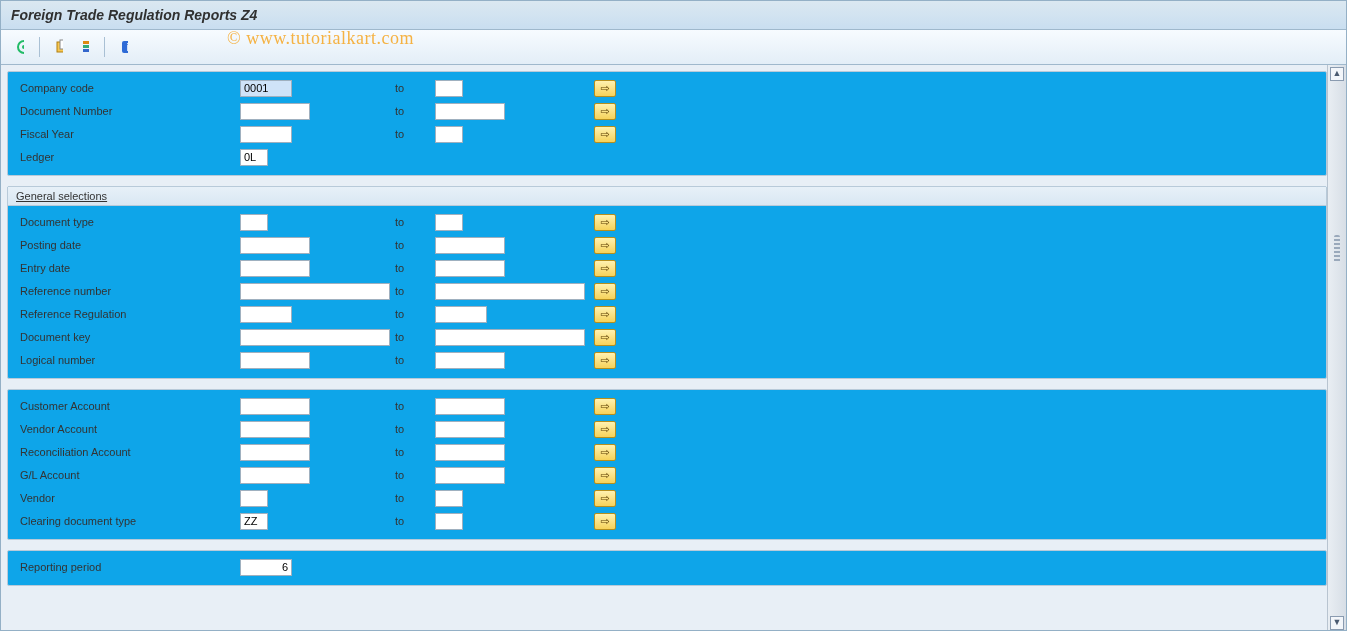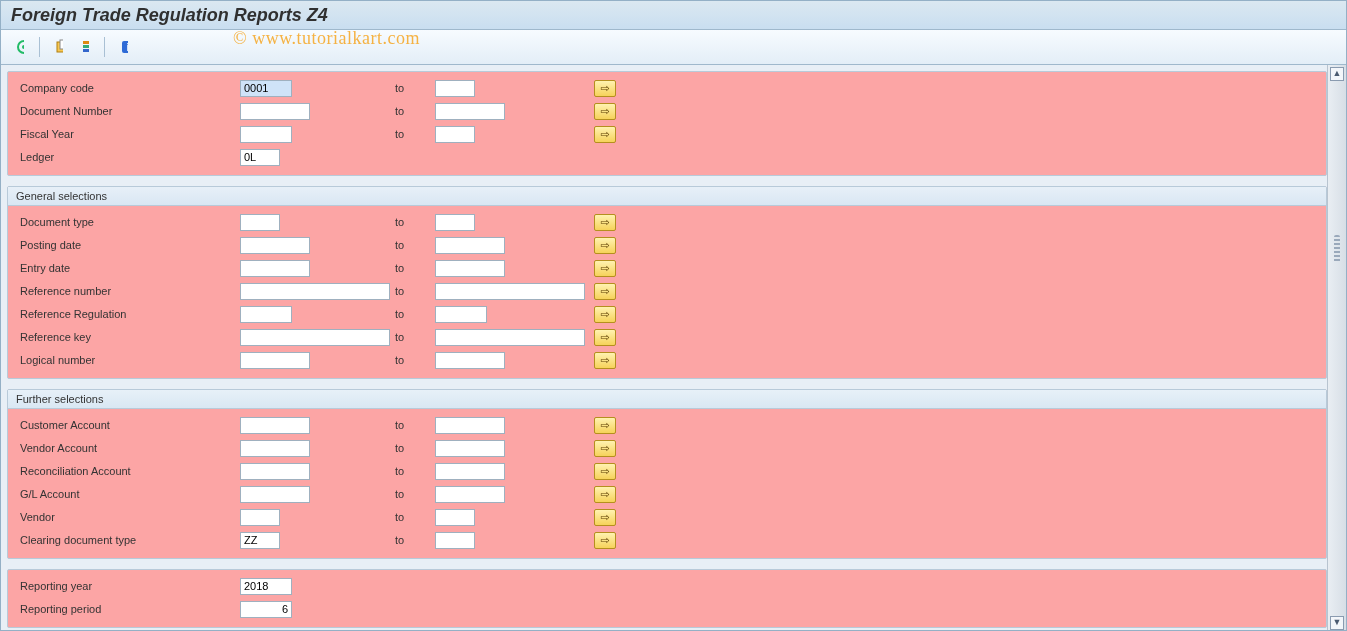--- a/index.html
+++ b/index.html
@@ -1,35 +1,35 @@
 <!DOCTYPE html>
 <html><head>
 <meta charset="utf-8">
 <style>
   html,body{margin:0;padding:0;font-family:Arial,Helvetica,sans-serif;font-size:11px;color:#333;background:#fff;}
   .window{width:1347px;height:631px;position:relative;background:#fff;border:1px solid #94b0c6;box-sizing:border-box;overflow:hidden;}
-  .title-bar{height:28px;line-height:28px;padding:0 10px;background:linear-gradient(#dbe8f1,#c9def0);border-bottom:1px solid #9fb8cc;font-weight:bold;font-style:italic;font-size:18px;color:#303030;}
+  .title-bar{height:28px;line-height:28px;padding:0 10px;background:linear-gradient(#dbe8f1,#c9def0);border-bottom:1px solid #9fb8cc;font-weight:bold;font-style:italic;font-size:14px;color:#303030;}
   .toolbar{height:34px;display:flex;align-items:center;gap:4px;padding:0 8px;background:linear-gradient(#f7fbff,#e3eef7);border-bottom:1px solid #9fb8cc;position:relative;}
   .tb-btn{width:22px;height:22px;display:flex;align-items:center;justify-content:center;border:1px solid transparent;border-radius:2px;background:transparent;}
   .tb-sep{width:1px;height:20px;background:#a9c0d4;margin:0 4px;}
-  .watermark{position:absolute;left:232px;top:-2px;font-size:18px;color:#f6a623;opacity:.85;letter-spacing:.5px;font-family:Georgia,serif;pointer-events:none;}
+  .watermark{position:absolute;left:226px;top:-2px;font-size:18px;color:#f6a623;opacity:.85;letter-spacing:.5px;font-family:Georgia,serif;pointer-events:none;}
   .body-wrap{display:flex;height:calc(100% - 62px);}
   .content{flex:1;overflow-y:auto;padding:6px 0 6px 6px;background:#e8eff6;}
-  .group{background:#fca5a5;border:1px solid #b8cad9;margin:0 0 10px 0;border-radius:2px;}
-  .group-title{padding:3px 8px;background:linear-gradient(#e7f0f8,#d9e7f3);border-bottom:1px solid #b8cad9;color:#333;}
+  .group{background:#0ea5e9;border:1px solid #b8cad9;margin:0 0 10px 0;border-radius:2px;}
+  .group-title{padding:3px 8px;background:linear-gradient(#e7f0f8,#d9e7f3);border-bottom:1px solid #b8cad9;color:#333;text-decoration:underline;}
   .group-body{padding:4px 8px 6px 8px;}
   .row{display:flex;align-items:center;height:22px;margin:1px 0;}
   .row .lbl{width:220px;padding-left:4px;}
   .row .cell-from{width:155px;display:flex;align-items:center;}
   .row .cell-to-lbl{width:40px;text-align:left;}
   .row .cell-to{width:155px;display:flex;align-items:center;}
   .row .cell-btn{width:30px;display:flex;align-items:center;justify-content:center;}
   .inp{height:17px;box-sizing:border-box;border:1px solid #9fb0bf;background:#fff;font:inherit;padding:0 3px;}
   .inp.sel{background:#cfe3f8;}
-  .w-xs{width:40px;}
+  .w-xs{width:28px;}
   .w-s {width:52px;}
   .w-m {width:70px;}
   .w-xl{width:150px;}
   .multi-btn{width:22px;height:17px;background:linear-gradient(#fff2b0,#f6d25a);border:1px solid #b58f1e;border-radius:2px;display:flex;align-items:center;justify-content:center;color:#5a3c00;font-size:11px;line-height:1;}
   .right-rail{width:18px;background:linear-gradient(to right,#e9eef3,#d7dee6);border-left:1px solid #b8c4d0;position:relative;}
   .rail-arrow{position:absolute;left:2px;width:12px;height:12px;border:1px solid #8a9bb0;background:#f3f6fa;font-size:9px;line-height:10px;text-align:center;color:#4a5a70;}
   .rail-top{top:2px;}
   .rail-bot{bottom:2px;}
   .rail-dots{position:absolute;left:6px;top:170px;width:6px;height:28px;background:repeating-linear-gradient(#9aa9bb 0 2px,transparent 2px 4px);border-radius:2px;}
   svg{display:block;}
@@ -203,21 +203,21 @@
               <div class="cell-to">
                 <input class="inp w-s" style="">
               </div>
               <div class="cell-btn">
                 <button class="multi-btn">
                   <span>⇨</span>
                 </button>
               </div>
             </div>
             <div class="row">
-              <div class="lbl">Reference key</div>
+              <div class="lbl">Document key</div>
               <div class="cell-from">
                 <input class="inp w-xl" style="">
               </div>
               <div class="cell-to-lbl">to</div>
               <div class="cell-to">
                 <input class="inp w-xl" style="">
               </div>
               <div class="cell-btn">
                 <button class="multi-btn">
                   <span>⇨</span>
@@ -225,134 +225,125 @@
               </div>
             </div>
             <div class="row">
               <div class="lbl">Logical number</div>
               <div class="cell-from">
                 <input class="inp w-m" style="">
               </div>
               <div class="cell-to-lbl">to</div>
               <div class="cell-to">
                 <input class="inp w-m" style="">
-              </div>
-              <div class="cell-btn">
-                <button class="multi-btn">
-                  <span>⇨</span>
-                </button>
-              </div>
-            </div>
-          </div>
-        </div>
-        <div class="group">
-          <div class="group-title">Further selections</div>
-          <div class="group-body">
-            <div class="row">
-              <div class="lbl">Customer Account</div>
-              <div class="cell-from">
-                <input class="inp w-m" style="">
-              </div>
-              <div class="cell-to-lbl">to</div>
-              <div class="cell-to">
-                <input class="inp w-m" style="">
-              </div>
-              <div class="cell-btn">
-                <button class="multi-btn">
-                  <span>⇨</span>
-                </button>
-              </div>
-            </div>
-            <div class="row">
-              <div class="lbl">Vendor Account</div>
-              <div class="cell-from">
-                <input class="inp w-m" style="">
-              </div>
-              <div class="cell-to-lbl">to</div>
-              <div class="cell-to">
-                <input class="inp w-m" style="">
-              </div>
-              <div class="cell-btn">
-                <button class="multi-btn">
-                  <span>⇨</span>
-                </button>
-              </div>
-            </div>
-            <div class="row">
-              <div class="lbl">Reconciliation Account</div>
-              <div class="cell-from">
-                <input class="inp w-m" style="">
-              </div>
-              <div class="cell-to-lbl">to</div>
-              <div class="cell-to">
-                <input class="inp w-m" style="">
-              </div>
-              <div class="cell-btn">
-                <button class="multi-btn">
-                  <span>⇨</span>
-                </button>
-              </div>
-            </div>
-            <div class="row">
-              <div class="lbl">G/L Account</div>
-              <div class="cell-from">
-                <input class="inp w-m" style="">
-              </div>
-              <div class="cell-to-lbl">to</div>
-              <div class="cell-to">
-                <input class="inp w-m" style="">
-              </div>
-              <div class="cell-btn">
-                <button class="multi-btn">
-                  <span>⇨</span>
-                </button>
-              </div>
-            </div>
-            <div class="row">
-              <div class="lbl">Vendor</div>
-              <div class="cell-from">
-                <input class="inp w-xs" style="">
-              </div>
-              <div class="cell-to-lbl">to</div>
-              <div class="cell-to">
-                <input class="inp w-xs" style="">
-              </div>
-              <div class="cell-btn">
-                <button class="multi-btn">
-                  <span>⇨</span>
-                </button>
-              </div>
-            </div>
-            <div class="row">
-              <div class="lbl">Clearing document type</div>
-              <div class="cell-from">
-                <input class="inp w-xs" value="ZZ" style="">
-              </div>
-              <div class="cell-to-lbl">to</div>
-              <div class="cell-to">
-                <input class="inp w-xs" style="">
               </div>
               <div class="cell-btn">
                 <button class="multi-btn">
                   <span>⇨</span>
                 </button>
               </div>
             </div>
           </div>
         </div>
         <div class="group">
           <div class="group-body">
             <div class="row">
-              <div class="lbl">Reporting year</div>
-              <div class="cell-from">
-                <input class="inp w-s" value="2018" style="">
-              </div>
-              <div style="width: 195px;"></div>
-              <div class="cell-btn"></div>
-            </div>
+              <div class="lbl">Customer Account</div>
+              <div class="cell-from">
+                <input class="inp w-m" style="">
+              </div>
+              <div class="cell-to-lbl">to</div>
+              <div class="cell-to">
+                <input class="inp w-m" style="">
+              </div>
+              <div class="cell-btn">
+                <button class="multi-btn">
+                  <span>⇨</span>
+                </button>
+              </div>
+            </div>
+            <div class="row">
+              <div class="lbl">Vendor Account</div>
+              <div class="cell-from">
+                <input class="inp w-m" style="">
+              </div>
+              <div class="cell-to-lbl">to</div>
+              <div class="cell-to">
+                <input class="inp w-m" style="">
+              </div>
+              <div class="cell-btn">
+                <button class="multi-btn">
+                  <span>⇨</span>
+                </button>
+              </div>
+            </div>
+            <div class="row">
+              <div class="lbl">Reconciliation Account</div>
+              <div class="cell-from">
+                <input class="inp w-m" style="">
+              </div>
+              <div class="cell-to-lbl">to</div>
+              <div class="cell-to">
+                <input class="inp w-m" style="">
+              </div>
+              <div class="cell-btn">
+                <button class="multi-btn">
+                  <span>⇨</span>
+                </button>
+              </div>
+            </div>
+            <div class="row">
+              <div class="lbl">G/L Account</div>
+              <div class="cell-from">
+                <input class="inp w-m" style="">
+              </div>
+              <div class="cell-to-lbl">to</div>
+              <div class="cell-to">
+                <input class="inp w-m" style="">
+              </div>
+              <div class="cell-btn">
+                <button class="multi-btn">
+                  <span>⇨</span>
+                </button>
+              </div>
+            </div>
+            <div class="row">
+              <div class="lbl">Vendor</div>
+              <div class="cell-from">
+                <input class="inp w-xs" style="">
+              </div>
+              <div class="cell-to-lbl">to</div>
+              <div class="cell-to">
+                <input class="inp w-xs" style="">
+              </div>
+              <div class="cell-btn">
+                <button class="multi-btn">
+                  <span>⇨</span>
+                </button>
+              </div>
+            </div>
+            <div class="row">
+              <div class="lbl">Clearing document type</div>
+              <div class="cell-from">
+                <input class="inp w-xs" value="ZZ" style="">
+              </div>
+              <div class="cell-to-lbl">to</div>
+              <div class="cell-to">
+                <input class="inp w-xs" style="">
+              </div>
+              <div class="cell-btn">
+                <button class="multi-btn">
+                  <span>⇨</span>
+                </button>
+              </div>
+            </div>
+          </div>
+        </div>
+        <div class="group">
+          <div class="group-body">
             <div class="row">
               <div class="lbl">Reporting period</div>
               <div class="cell-from">
                 <input class="inp w-s" value="6" style="text-align: right;">
               </div>
               <div style="width: 195px;"></div>
               <div class="cell-btn"></div>
             </div>
           </div>
         </div>

